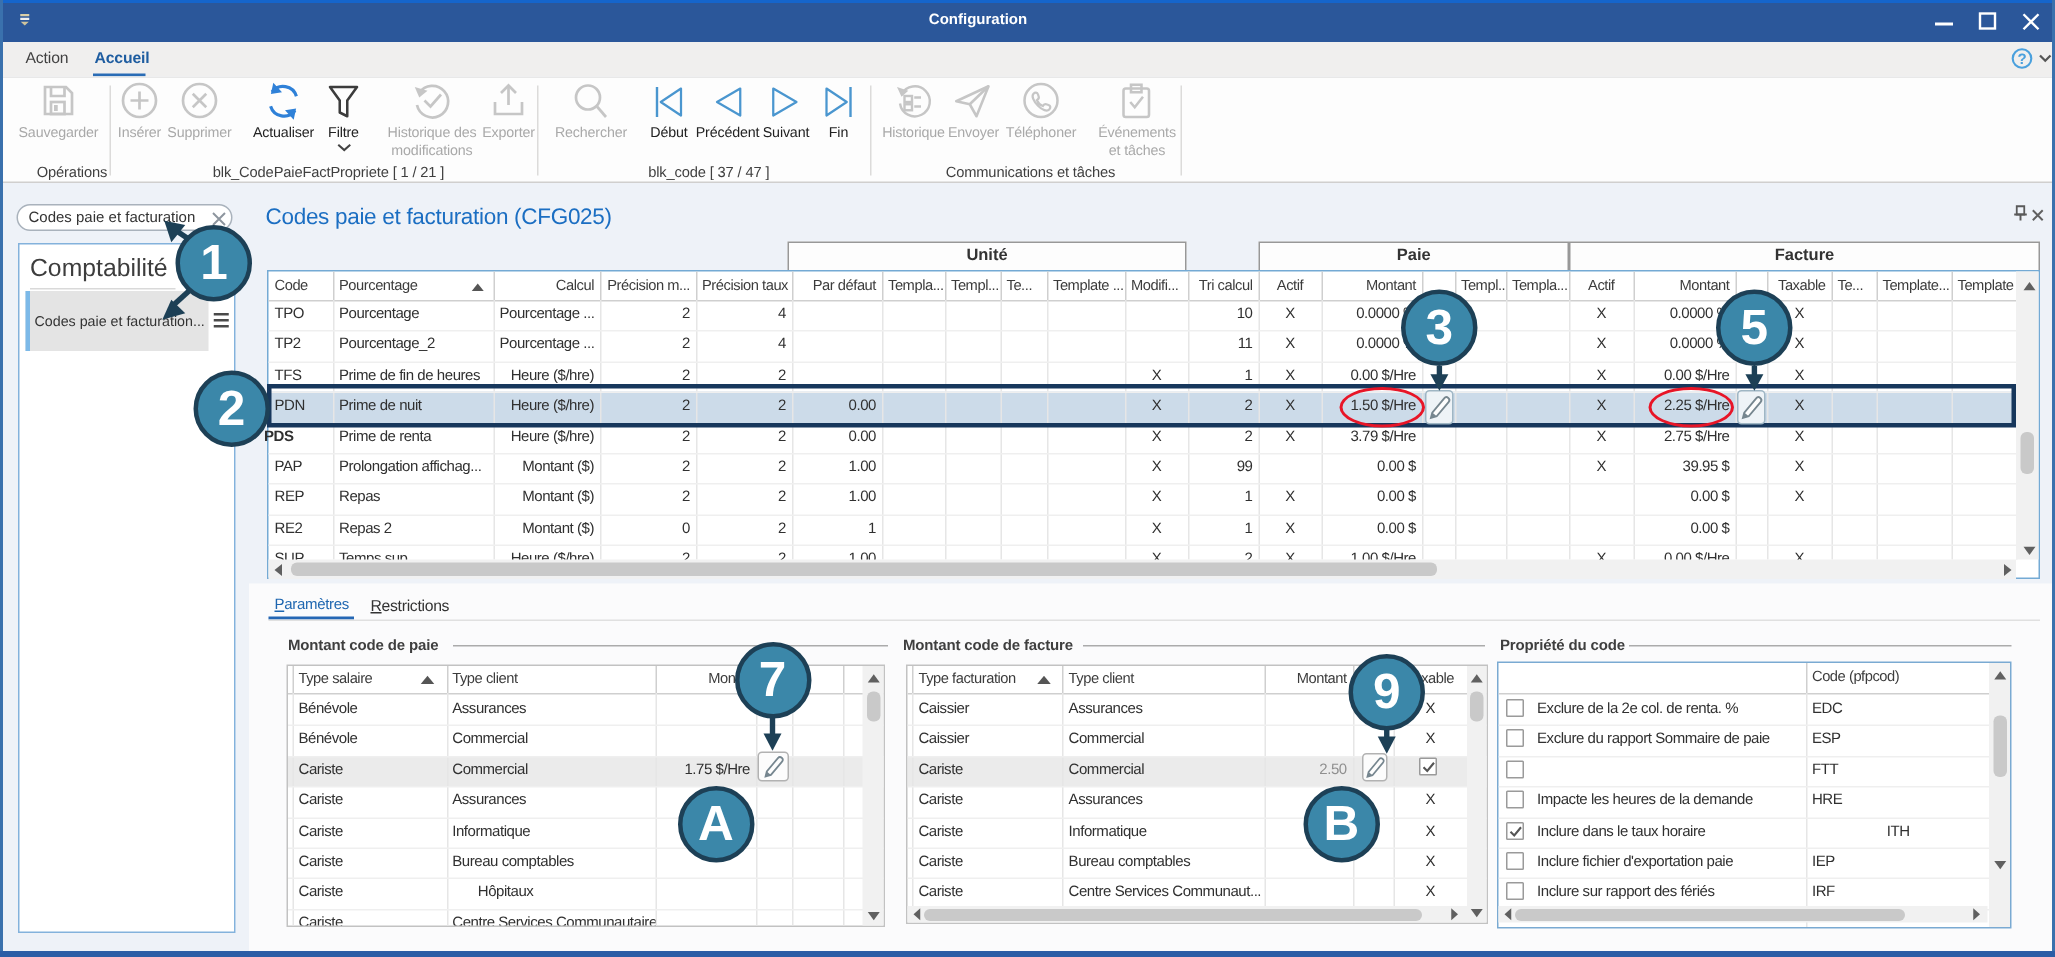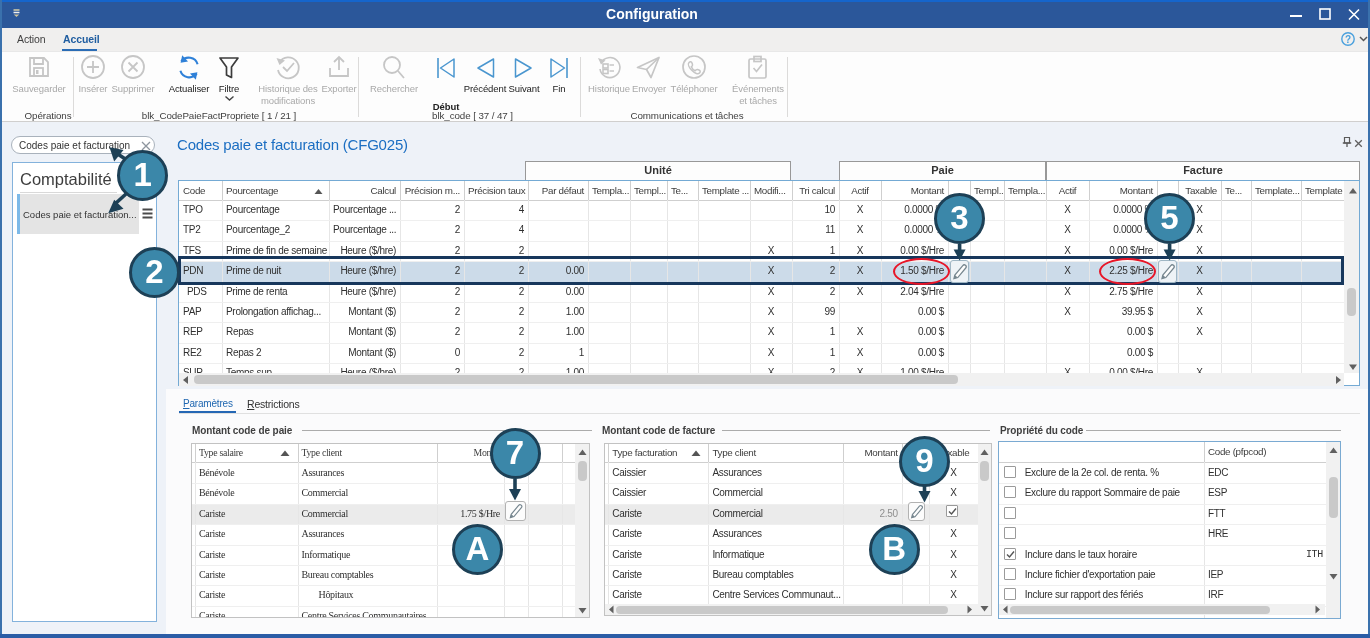--- a/index.html
+++ b/index.html
@@ -1,21 +1,21 @@
 <!DOCTYPE html>
 <html><head>
 <meta charset="utf-8">
 <style>
   * { margin:0; padding:0; box-sizing:border-box; }
   html,body { width:1370px; height:638px; overflow:hidden; }
   body { font-family:"Liberation Sans", sans-serif; position:relative; background:#eef2f8; }
   .abs { position:absolute; }
   .titlebar { position:absolute; left:0; top:0; width:1370px; height:28px; background:#2b579a; }
   .titlebar .title { position:absolute; left:0; top:0; width:1370px; height:20px; line-height:28px;
-      text-align:center; color:#ffffff; font-size:14px; font-weight:bold; }
+      text-align:center; color:#ffffff; font-size:10px; font-weight:bold; }
   .tabrow { position:absolute; left:2px; top:28px; width:1366px; height:23px; background:#f0efee;padding-left:16px; }
   .tab { position:absolute; top:0; height:23px; line-height:23px; font-size:10.5px; color:#404040; letter-spacing:-0.1px; }
   .ribbon { position:absolute; left:2px; top:51px; width:1366px; height:71px; background:#fdfdfd;
             border-top:1px solid #e8e8e8; border-bottom:1px solid #d0cfce; }
   .rsep { position:absolute; top:5px; height:60px; width:1px; background:#dcdbda; }
   .rlbl { position:absolute; font-size:9.5px; letter-spacing:-0.1px; text-align:center; line-height:11.5px; white-space:nowrap; transform:translateX(-50%); }
   .glabel { position:absolute; top:58px; font-size:9.8px; letter-spacing:-0.1px; color:#3f3f3f; text-align:center; white-space:nowrap; }
   .dis { color:#a9a9a9; }
   .en  { color:#222222; }
   .cell { position:absolute; overflow:hidden; white-space:nowrap; font-size:10px; color:#303030; letter-spacing:-0.3px; }
@@ -121,21 +121,21 @@
 <div class="rlbl dis" style="left:339px;top:83px;">Exporter</div>
 <div class="abs" style="left:380.0px;top:54px;"><svg width="28" height="28">
       <circle cx="12" cy="11" r="8" fill="none" stroke="#c6c6c6" stroke-width="1.8"></circle>
       <path d="M18 17 L24 24" stroke="#c6c6c6" stroke-width="1.8"></path>
     </svg></div>
 <div class="rlbl dis" style="left:394px;top:83px;">Rechercher</div>
 <div class="abs" style="left:435.0px;top:56px;"><svg width="22" height="24">
       <path d="M3 2 V22" stroke="#4a96cf" stroke-width="1.6"></path>
       <path d="M19 3 L5.5 12 L19 21 Z" fill="none" stroke="#4a96cf" stroke-width="1.5" stroke-linejoin="round"></path>
     </svg></div>
-<div class="rlbl en" style="left:446px;top:101px;font-weight:bold;">Début</div>
+<div class="rlbl en" style="left:446px;top:83px;">Début</div>
 <div class="abs" style="left:474.0px;top:56px;"><svg width="22" height="24">
       <path d="M19.5 3 L4 12 L19.5 21 Z" fill="none" stroke="#4a96cf" stroke-width="1.5" stroke-linejoin="round"></path>
     </svg></div>
 <div class="rlbl en" style="left:485px;top:83px;">Précédent</div>
 <div class="abs" style="left:513.0px;top:56px;"><svg width="22" height="24">
       <path d="M2.5 3 L18 12 L2.5 21 Z" fill="none" stroke="#4a96cf" stroke-width="1.5" stroke-linejoin="round"></path>
     </svg></div>
 <div class="rlbl en" style="left:524px;top:83px;">Suivant</div>
 <div class="abs" style="left:548.0px;top:56px;"><svg width="22" height="24">
       <path d="M3 3 L16.5 12 L3 21 Z" fill="none" stroke="#4a96cf" stroke-width="1.5" stroke-linejoin="round"></path>
@@ -297,21 +297,21 @@
 <div class="cell" style="left:400px;top:220.4px;width:64px;height:20.4px;line-height:20.4px;text-align:right;padding-left:4px;padding-right:4px;z-index:2;">2</div>
 <div class="cell" style="left:464px;top:220.4px;width:64px;height:20.4px;line-height:20.4px;text-align:right;padding-left:4px;padding-right:4px;z-index:2;">4</div>
 <div class="cell" style="left:792px;top:220.4px;width:47px;height:20.4px;line-height:20.4px;text-align:right;padding-left:4px;padding-right:4px;z-index:2;">11</div>
 <div class="cell" style="left:839px;top:220.4px;width:42px;height:20.4px;line-height:20.4px;text-align:center;padding-left:4px;padding-right:4px;z-index:2;">X</div>
 <div class="cell" style="left:881px;top:220.4px;width:67px;height:20.4px;line-height:20.4px;text-align:right;padding-left:4px;padding-right:4px;z-index:2;">0.0000 %</div>
 <div class="cell" style="left:1046px;top:220.4px;width:43px;height:20.4px;line-height:20.4px;text-align:center;padding-left:4px;padding-right:4px;z-index:2;">X</div>
 <div class="cell" style="left:1089px;top:220.4px;width:68px;height:20.4px;line-height:20.4px;text-align:right;padding-left:4px;padding-right:4px;z-index:2;">0.0000 %</div>
 <div class="cell" style="left:1178px;top:220.4px;width:43px;height:20.4px;line-height:20.4px;text-align:center;padding-left:4px;padding-right:4px;z-index:2;">X</div>
 <div class="hline" style="left:179px;top:240.8px;width:1165px;background:#efefef;z-index:1;"></div>
 <div class="cell" style="left:179px;top:240.8px;width:43px;height:20.4px;line-height:20.4px;text-align:left;padding-left:4px;padding-right:4px;z-index:2;">TFS</div>
-<div class="cell" style="left:222px;top:240.8px;width:107px;height:20.4px;line-height:20.4px;text-align:left;padding-left:4px;padding-right:4px;z-index:2;">Prime de fin de semaine</div>
+<div class="cell" style="left:222px;top:240.8px;width:107px;height:20.4px;line-height:20.4px;text-align:left;padding-left:4px;padding-right:4px;z-index:2;">Prime de fin de heures</div>
 <div class="cell" style="left:329px;top:240.8px;width:71px;height:20.4px;line-height:20.4px;text-align:right;padding-left:4px;padding-right:4px;z-index:2;">Heure ($/hre)</div>
 <div class="cell" style="left:400px;top:240.8px;width:64px;height:20.4px;line-height:20.4px;text-align:right;padding-left:4px;padding-right:4px;z-index:2;">2</div>
 <div class="cell" style="left:464px;top:240.8px;width:64px;height:20.4px;line-height:20.4px;text-align:right;padding-left:4px;padding-right:4px;z-index:2;">2</div>
 <div class="cell" style="left:750px;top:240.8px;width:42px;height:20.4px;line-height:20.4px;text-align:center;padding-left:4px;padding-right:4px;z-index:2;">X</div>
 <div class="cell" style="left:792px;top:240.8px;width:47px;height:20.4px;line-height:20.4px;text-align:right;padding-left:4px;padding-right:4px;z-index:2;">1</div>
 <div class="cell" style="left:839px;top:240.8px;width:42px;height:20.4px;line-height:20.4px;text-align:center;padding-left:4px;padding-right:4px;z-index:2;">X</div>
 <div class="cell" style="left:881px;top:240.8px;width:67px;height:20.4px;line-height:20.4px;text-align:right;padding-left:4px;padding-right:4px;z-index:2;">0.00 $/Hre</div>
 <div class="cell" style="left:1046px;top:240.8px;width:43px;height:20.4px;line-height:20.4px;text-align:center;padding-left:4px;padding-right:4px;z-index:2;">X</div>
 <div class="cell" style="left:1089px;top:240.8px;width:68px;height:20.4px;line-height:20.4px;text-align:right;padding-left:4px;padding-right:4px;z-index:2;">0.00 $/Hre</div>
 <div class="cell" style="left:1178px;top:240.8px;width:43px;height:20.4px;line-height:20.4px;text-align:center;padding-left:4px;padding-right:4px;z-index:2;">X</div>
@@ -323,30 +323,30 @@
 <div class="cell" style="left:464px;top:261.2px;width:64px;height:20.4px;line-height:20.4px;text-align:right;padding-left:4px;padding-right:4px;z-index:2;">2</div>
 <div class="cell" style="left:528px;top:261.2px;width:60px;height:20.4px;line-height:20.4px;text-align:right;padding-left:4px;padding-right:4px;z-index:2;">0.00</div>
 <div class="cell" style="left:750px;top:261.2px;width:42px;height:20.4px;line-height:20.4px;text-align:center;padding-left:4px;padding-right:4px;z-index:2;">X</div>
 <div class="cell" style="left:792px;top:261.2px;width:47px;height:20.4px;line-height:20.4px;text-align:right;padding-left:4px;padding-right:4px;z-index:2;">2</div>
 <div class="cell" style="left:839px;top:261.2px;width:42px;height:20.4px;line-height:20.4px;text-align:center;padding-left:4px;padding-right:4px;z-index:2;">X</div>
 <div class="cell" style="left:881px;top:261.2px;width:67px;height:20.4px;line-height:20.4px;text-align:right;padding-left:4px;padding-right:4px;z-index:2;">1.50 $/Hre</div>
 <div class="cell" style="left:1046px;top:261.2px;width:43px;height:20.4px;line-height:20.4px;text-align:center;padding-left:4px;padding-right:4px;z-index:2;">X</div>
 <div class="cell" style="left:1089px;top:261.2px;width:68px;height:20.4px;line-height:20.4px;text-align:right;padding-left:4px;padding-right:4px;z-index:2;">2.25 $/Hre</div>
 <div class="cell" style="left:1178px;top:261.2px;width:43px;height:20.4px;line-height:20.4px;text-align:center;padding-left:4px;padding-right:4px;z-index:2;">X</div>
 <div class="hline" style="left:179px;top:281.59999999999997px;width:1165px;background:#efefef;z-index:1;"></div>
-<div class="cell" style="left:183px;top:281.6px;width:43px;height:20.4px;line-height:20.4px;text-align:left;padding-left:4px;padding-right:4px;z-index:2;">PDS</div>
+<div class="cell" style="left:172px;top:281.6px;width:43px;height:20.4px;line-height:20.4px;text-align:left;padding-left:4px;padding-right:4px;z-index:2;font-weight:bold;">PDS</div>
 <div class="cell" style="left:222px;top:281.6px;width:107px;height:20.4px;line-height:20.4px;text-align:left;padding-left:4px;padding-right:4px;z-index:2;">Prime de renta</div>
 <div class="cell" style="left:329px;top:281.6px;width:71px;height:20.4px;line-height:20.4px;text-align:right;padding-left:4px;padding-right:4px;z-index:2;">Heure ($/hre)</div>
 <div class="cell" style="left:400px;top:281.6px;width:64px;height:20.4px;line-height:20.4px;text-align:right;padding-left:4px;padding-right:4px;z-index:2;">2</div>
 <div class="cell" style="left:464px;top:281.6px;width:64px;height:20.4px;line-height:20.4px;text-align:right;padding-left:4px;padding-right:4px;z-index:2;">2</div>
 <div class="cell" style="left:528px;top:281.6px;width:60px;height:20.4px;line-height:20.4px;text-align:right;padding-left:4px;padding-right:4px;z-index:2;">0.00</div>
 <div class="cell" style="left:750px;top:281.6px;width:42px;height:20.4px;line-height:20.4px;text-align:center;padding-left:4px;padding-right:4px;z-index:2;">X</div>
 <div class="cell" style="left:792px;top:281.6px;width:47px;height:20.4px;line-height:20.4px;text-align:right;padding-left:4px;padding-right:4px;z-index:2;">2</div>
 <div class="cell" style="left:839px;top:281.6px;width:42px;height:20.4px;line-height:20.4px;text-align:center;padding-left:4px;padding-right:4px;z-index:2;">X</div>
-<div class="cell" style="left:881px;top:281.6px;width:67px;height:20.4px;line-height:20.4px;text-align:right;padding-left:4px;padding-right:4px;z-index:2;">2.04 $/Hre</div>
+<div class="cell" style="left:881px;top:281.6px;width:67px;height:20.4px;line-height:20.4px;text-align:right;padding-left:4px;padding-right:4px;z-index:2;">3.79 $/Hre</div>
 <div class="cell" style="left:1046px;top:281.6px;width:43px;height:20.4px;line-height:20.4px;text-align:center;padding-left:4px;padding-right:4px;z-index:2;">X</div>
 <div class="cell" style="left:1089px;top:281.6px;width:68px;height:20.4px;line-height:20.4px;text-align:right;padding-left:4px;padding-right:4px;z-index:2;">2.75 $/Hre</div>
 <div class="cell" style="left:1178px;top:281.6px;width:43px;height:20.4px;line-height:20.4px;text-align:center;padding-left:4px;padding-right:4px;z-index:2;">X</div>
 <div class="hline" style="left:179px;top:302.0px;width:1165px;background:#efefef;z-index:1;"></div>
 <div class="cell" style="left:179px;top:302.0px;width:43px;height:20.4px;line-height:20.4px;text-align:left;padding-left:4px;padding-right:4px;z-index:2;">PAP</div>
 <div class="cell" style="left:222px;top:302.0px;width:107px;height:20.4px;line-height:20.4px;text-align:left;padding-left:4px;padding-right:4px;z-index:2;">Prolongation affichag...</div>
 <div class="cell" style="left:329px;top:302.0px;width:71px;height:20.4px;line-height:20.4px;text-align:right;padding-left:4px;padding-right:4px;z-index:2;">Montant ($)</div>
 <div class="cell" style="left:400px;top:302.0px;width:64px;height:20.4px;line-height:20.4px;text-align:right;padding-left:4px;padding-right:4px;z-index:2;">2</div>
 <div class="cell" style="left:464px;top:302.0px;width:64px;height:20.4px;line-height:20.4px;text-align:right;padding-left:4px;padding-right:4px;z-index:2;">2</div>
 <div class="cell" style="left:528px;top:302.0px;width:60px;height:20.4px;line-height:20.4px;text-align:right;padding-left:4px;padding-right:4px;z-index:2;">1.00</div>
@@ -430,21 +430,21 @@
 <div class="abs" style="left:183px;top:397.5px;font-size:10px;color:#1e66b0;z-index:2;letter-spacing:-0.2px;"><span style="text-decoration:underline">P</span>aramètres</div>
 <div class="abs" style="left:179px;top:410.5px;width:57px;height:2px;background:#2567b4;z-index:2;"></div>
 <div class="abs" style="left:247px;top:397.5px;font-size:10.5px;color:#333;z-index:2;letter-spacing:-0.2px;"><span style="text-decoration:underline">R</span>estrictions</div>
 <div class="abs" style="left:179px;top:413px;width:1181px;height:1px;background:#e0e0e0;z-index:2;"></div>
 <div class="abs" style="left:192px;top:425px;font-size:10px;font-weight:bold;color:#3f3f3f;z-index:2;letter-spacing:-0.1px;">Montant code de paie</div>
 <div class="abs" style="left:302px;top:430px;width:290px;height:1px;background:#ababab;z-index:2;"></div>
 <div class="abs" style="left:602px;top:425px;font-size:10px;font-weight:bold;color:#3f3f3f;z-index:2;letter-spacing:-0.1px;">Montant code de facture</div>
 <div class="abs" style="left:722px;top:430px;width:268px;height:1px;background:#ababab;z-index:2;"></div>
 <div class="abs" style="left:1000px;top:425px;font-size:10px;font-weight:bold;color:#3f3f3f;z-index:2;letter-spacing:-0.1px;">Propriété du code</div>
 <div class="abs" style="left:1086px;top:430px;width:255px;height:1px;background:#ababab;z-index:2;"></div>
-<div class="abs" style="left:190.5px;top:443px;width:399.1px;height:175px;background:#fff;border:1px solid #c2c2c2;overflow:hidden;z-index:2;font-family:Liberation Serif, serif;">
+<div class="abs" style="left:190.5px;top:443px;width:399.1px;height:175px;background:#fff;border:1px solid #c2c2c2;overflow:hidden;z-index:2;">
 <div class="hcell" style="left:0.0px;top:0px;width:3.5px;height:18px;line-height:18px;text-align:left;padding-left:4px;padding-right:4px;"></div>
 <div class="hcell" style="left:3.5px;top:0px;width:102.5px;height:18px;line-height:18px;text-align:left;padding-left:4px;padding-right:4px;">Type salaire</div>
 <div class="hcell" style="left:106.0px;top:0px;width:139.89999999999998px;height:18px;line-height:18px;text-align:left;padding-left:4px;padding-right:4px;">Type client</div>
 <div class="hcell" style="left:245.89999999999998px;top:0px;width:66.60000000000002px;height:18px;line-height:18px;text-align:right;padding-left:4px;padding-right:4px;">Mont...</div>
 <div class="hcell" style="left:312.5px;top:0px;width:24.299999999999955px;height:18px;line-height:18px;text-align:left;padding-left:4px;padding-right:4px;"></div>
 <div class="hcell" style="left:336.79999999999995px;top:0px;width:33.700000000000045px;height:18px;line-height:18px;text-align:left;padding-left:4px;padding-right:4px;"></div>
 <div class="hcell" style="left:370.5px;top:0px;width:14.0px;height:18px;line-height:18px;text-align:left;padding-left:4px;padding-right:4px;"></div>
 <div class="vline" style="left:3.5px;top:0;height:18px;background:#cfcfcf;"></div>
 <div class="vline" style="left:106.0px;top:0;height:18px;background:#cfcfcf;"></div>
 <div class="vline" style="left:245.89999999999998px;top:0;height:18px;background:#cfcfcf;"></div>
@@ -586,24 +586,25 @@
 <div class="hline" style="left:0;top:20px;width:342.89999999999986px;background:#cfcfcf;"></div>
 <div class="vline" style="left:205.29999999999995px;top:20px;height:158px;background:#e6e6e6;"></div>
 <div class="cell" style="left:0.0px;top:21.0px;width:205.29999999999995px;height:20.4px;line-height:20.4px;text-align:left;padding-left:4px;padding-right:4px;"><span style="padding-left:22px;">Exclure de la 2e col. de renta. %</span></div>
 <div class="cell" style="left:205.29999999999995px;top:21.0px;width:123.0px;height:20.4px;line-height:20.4px;text-align:left;padding-left:4px;padding-right:4px;">EDC</div>
 <div class="hline" style="left:0;top:41.4px;width:342.89999999999986px;background:#efefef;"></div>
 <div class="cell" style="left:0.0px;top:41.4px;width:205.29999999999995px;height:20.4px;line-height:20.4px;text-align:left;padding-left:4px;padding-right:4px;"><span style="padding-left:22px;">Exclure du rapport Sommaire de paie</span></div>
 <div class="cell" style="left:205.29999999999995px;top:41.4px;width:123.0px;height:20.4px;line-height:20.4px;text-align:left;padding-left:4px;padding-right:4px;">ESP</div>
 <div class="hline" style="left:0;top:61.8px;width:342.89999999999986px;background:#efefef;"></div>
 <div class="cell" style="left:205.29999999999995px;top:61.8px;width:123.0px;height:20.4px;line-height:20.4px;text-align:left;padding-left:4px;padding-right:4px;">FTT</div>
 <div class="hline" style="left:0;top:82.19999999999999px;width:342.89999999999986px;background:#efefef;"></div>
+<div class="cell" style="left:0.0px;top:82.19999999999999px;width:205.29999999999995px;height:20.4px;line-height:20.4px;text-align:left;padding-left:4px;padding-right:4px;"><span style="padding-left:22px;">Impacte les heures de la demande</span></div>
 <div class="cell" style="left:205.29999999999995px;top:82.19999999999999px;width:123.0px;height:20.4px;line-height:20.4px;text-align:left;padding-left:4px;padding-right:4px;">HRE</div>
 <div class="hline" style="left:0;top:102.6px;width:342.89999999999986px;background:#efefef;"></div>
 <div class="cell" style="left:0.0px;top:102.6px;width:205.29999999999995px;height:20.4px;line-height:20.4px;text-align:left;padding-left:4px;padding-right:4px;"><span style="padding-left:22px;text-align:center;">Inclure dans le taux horaire</span></div>
-<div class="cell" style="left:205.29999999999995px;top:102.6px;width:123.0px;height:20.4px;line-height:20.4px;text-align:right;padding-left:4px;padding-right:4px;font-family:Liberation Mono, monospace;">ITH</div>
+<div class="cell" style="left:205.29999999999995px;top:102.6px;width:123.0px;height:20.4px;line-height:20.4px;text-align:center;padding-left:4px;padding-right:4px;">ITH</div>
 <div class="hline" style="left:0;top:123.0px;width:342.89999999999986px;background:#efefef;"></div>
 <div class="cell" style="left:0.0px;top:123.0px;width:205.29999999999995px;height:20.4px;line-height:20.4px;text-align:left;padding-left:4px;padding-right:4px;"><span style="padding-left:22px;">Inclure fichier d'exportation paie</span></div>
 <div class="cell" style="left:205.29999999999995px;top:123.0px;width:123.0px;height:20.4px;line-height:20.4px;text-align:left;padding-left:4px;padding-right:4px;">IEP</div>
 <div class="hline" style="left:0;top:143.4px;width:342.89999999999986px;background:#efefef;"></div>
 <div class="cell" style="left:0.0px;top:143.39999999999998px;width:205.29999999999995px;height:20.4px;line-height:20.4px;text-align:left;padding-left:4px;padding-right:4px;"><span style="padding-left:22px;">Inclure sur rapport des fériés</span></div>
 <div class="cell" style="left:205.29999999999995px;top:143.39999999999998px;width:123.0px;height:20.4px;line-height:20.4px;text-align:left;padding-left:4px;padding-right:4px;">IRF</div>
 <div class="hline" style="left:0;top:163.79999999999998px;width:342.89999999999986px;background:#efefef;"></div>
 </div>
 <div class="chk" style="left:1004px;top:466.0px;z-index:3;"></div>
 <div class="chk" style="left:1004px;top:486.4px;z-index:3;"></div>

